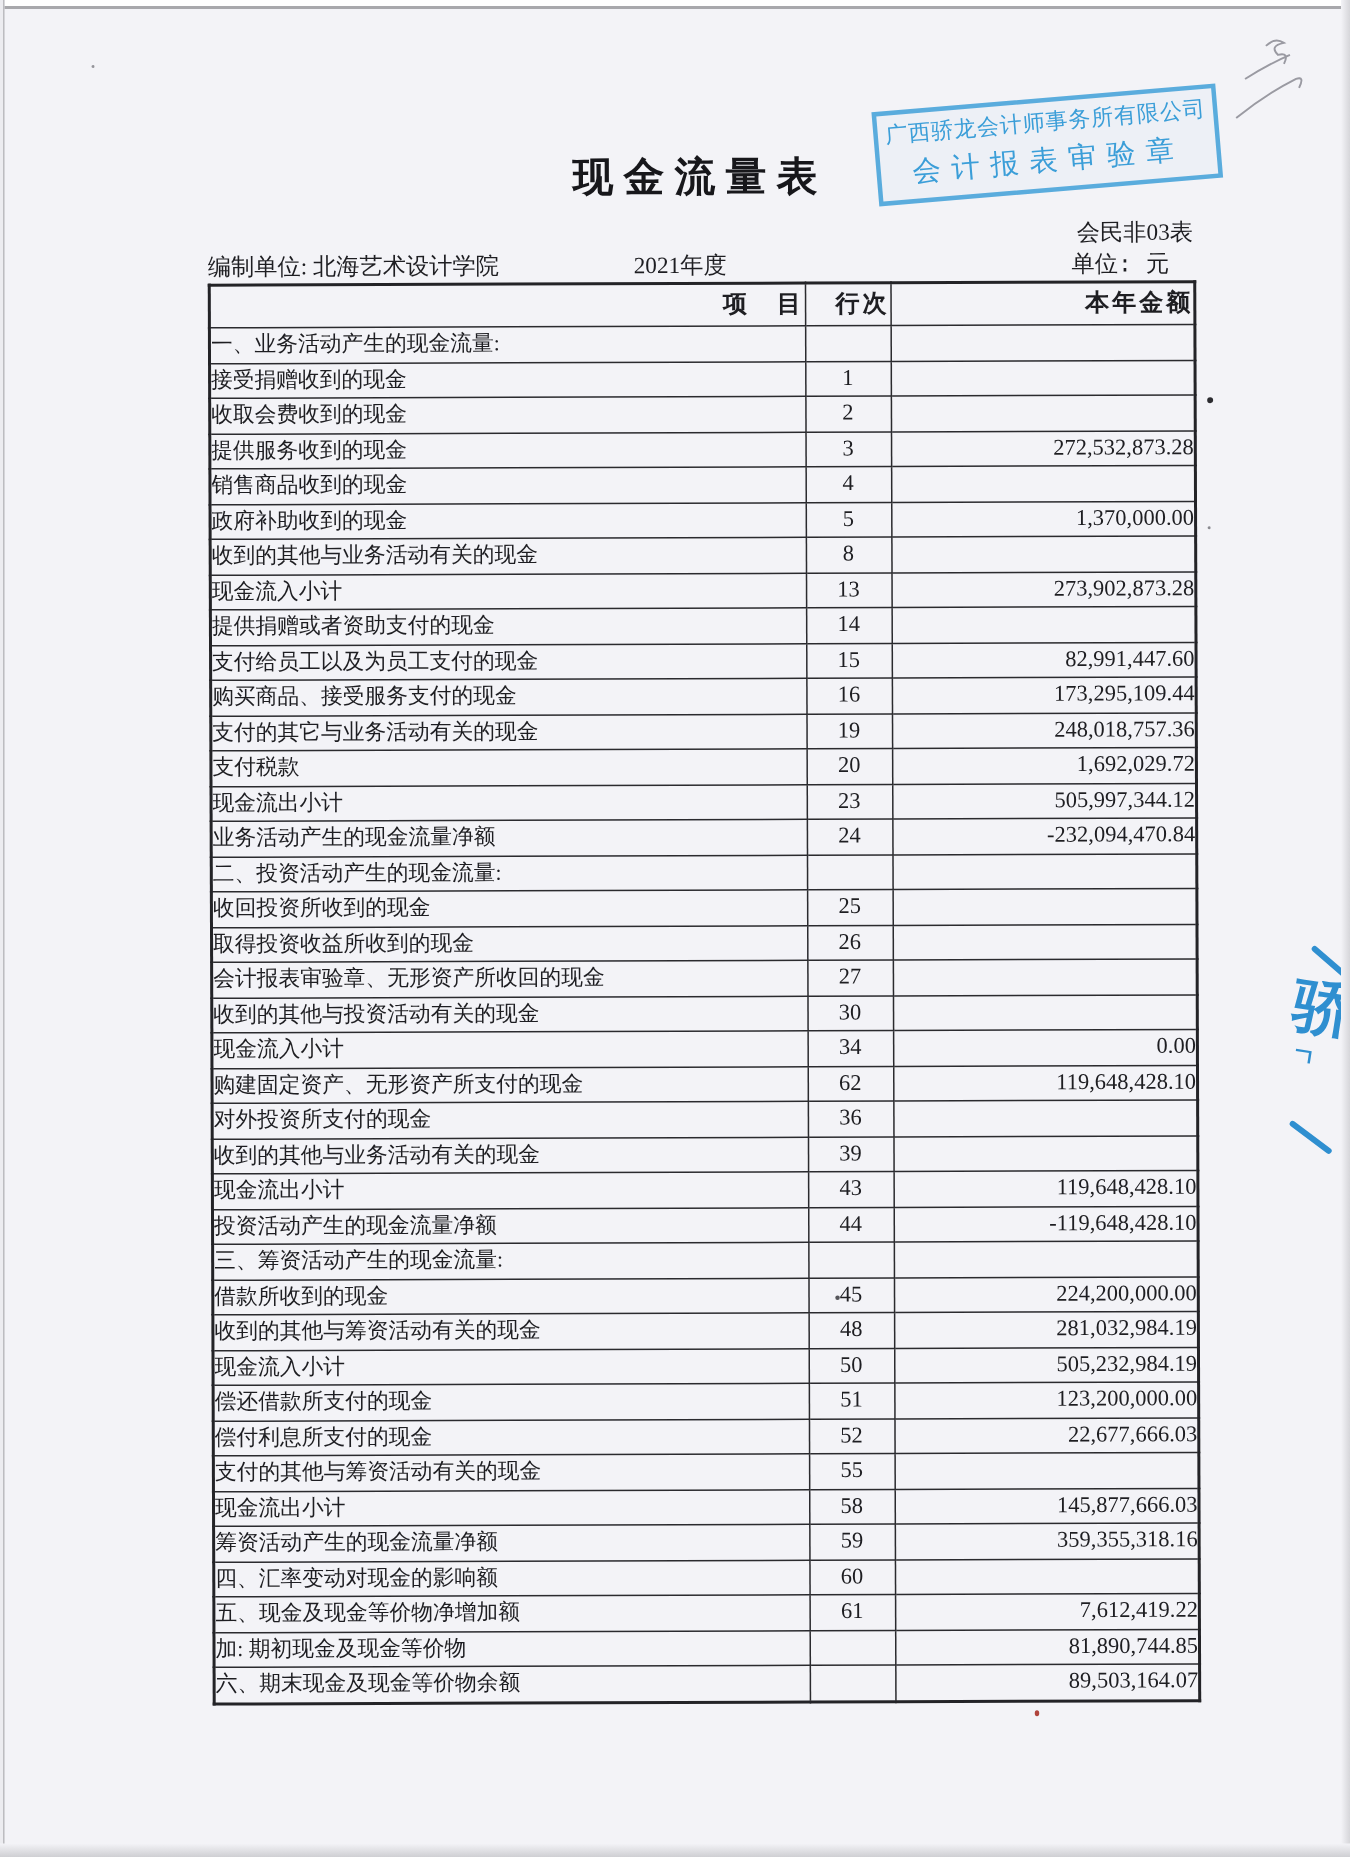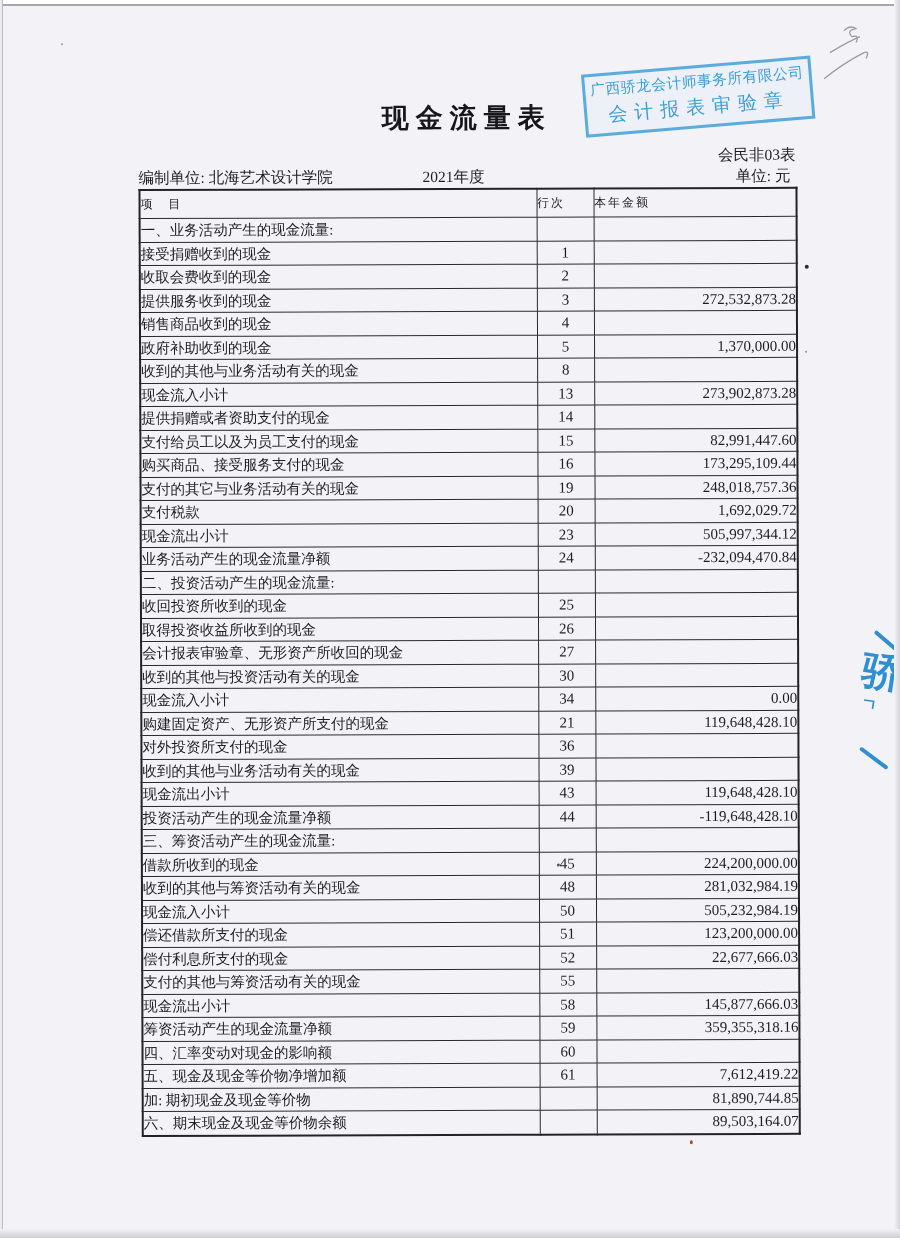--- a/index.html
+++ b/index.html
@@ -23,34 +23,34 @@
     text-align:center;font-size:27px;font-weight:bold;letter-spacing:7px;
     color:#17171b;
   }
   .form-code{
     position:absolute;top:146px;left:140px;width:657px;
     text-align:right;font-size:15.5px;
   }
   .info-line{position:absolute;top:167px;left:140px;width:657px;height:20px;font-size:15.5px;}
   .info-unit-name{position:absolute;left:0;top:0;}
   .info-year{position:absolute;left:284px;top:0;}
-  .info-unit{position:absolute;right:5px;top:0;}
+  .info-unit{position:absolute;right:16px;top:0;font-family:Liberation Mono, monospace;}
 
   .table-wrap{position:absolute;top:188px;left:140px;}
   table.cashflow{
     border-collapse:collapse;table-layout:fixed;width:657px;
     border:2px solid #232327;
   }
   table.cashflow th,table.cashflow td{
     border:1px solid #2a2a2e;
     padding:0;overflow:hidden;white-space:nowrap;
   }
   table.cashflow th{
-    height:27px;line-height:27px;font-weight:normal;font-size:12px;
-    letter-spacing:2px;text-align:left;
+    height:27px;line-height:27px;font-weight:bold;font-size:16px;
+    letter-spacing:2px;text-align:right;
   }
   table.cashflow td{height:22.5px;line-height:22.5px;}
   .c-item{font-size:14.5px;text-align:left;}
   .indent-0{padding-left:5px;}
   .indent-1{padding-left:18px;}
   .indent-2{padding-left:31px;}
   .indent-3{padding-left:58px;margin-left:16px;}
   .c-line{text-align:center;font-size:15px;}
   .c-amt{text-align:right;padding-right:7px;font-size:15px;margin-left:31px;}
 
@@ -222,21 +222,21 @@
               <td class="c-line">30</td>
               <td class="c-amt"></td>
             </tr>
             <tr>
               <td class="c-item indent-2">现金流入小计</td>
               <td class="c-line">34</td>
               <td class="c-amt">0.00</td>
             </tr>
             <tr>
               <td class="c-item indent-1">购建固定资产、无形资产所支付的现金</td>
-              <td class="c-line">21</td>
+              <td class="c-line">62</td>
               <td class="c-amt">119,648,428.10</td>
             </tr>
             <tr>
               <td class="c-item indent-1">对外投资所支付的现金</td>
               <td class="c-line">36</td>
               <td class="c-amt"></td>
             </tr>
             <tr>
               <td class="c-item indent-1">收到的其他与业务活动有关的现金</td>
               <td class="c-line">39</td>

